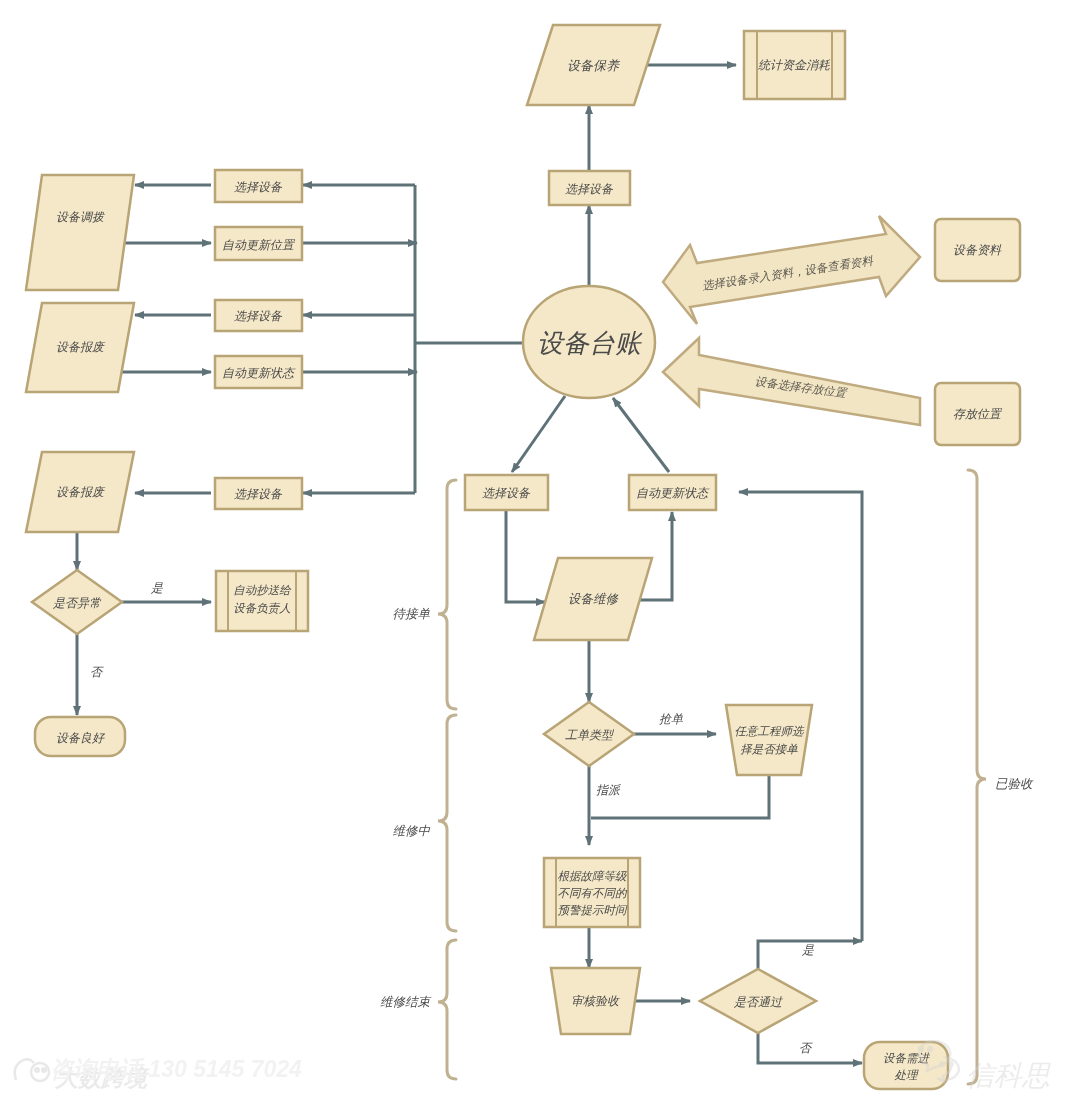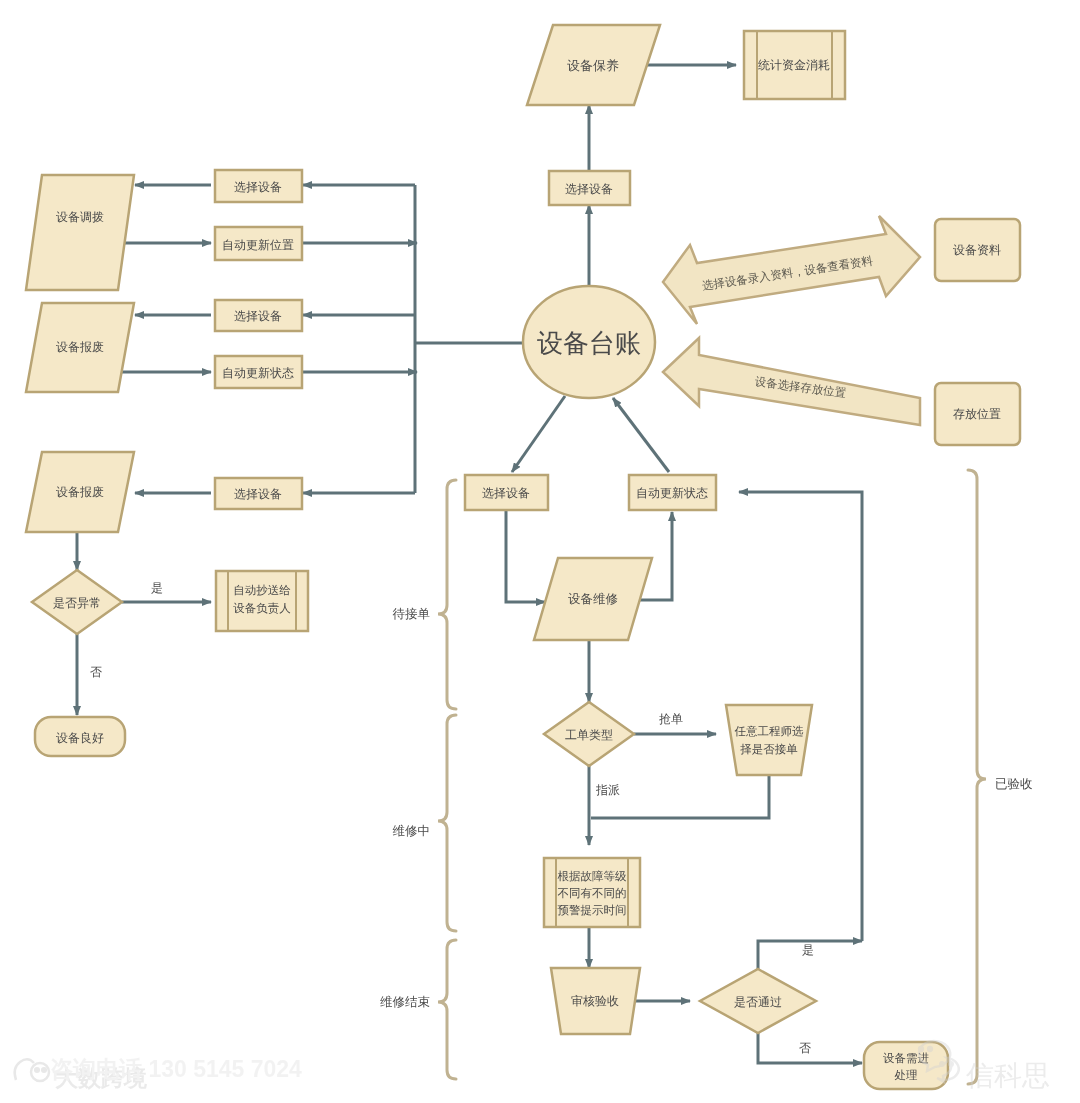--- a/index.html
+++ b/index.html
@@ -1,17 +1,17 @@
 <!DOCTYPE html>
 <html><head>
 <meta charset="utf-8">
 <style>
   html,body{margin:0;padding:0;background:#ffffff;}
   body{width:1080px;height:1103px;font-family:"Liberation Sans","DejaVu Sans",sans-serif;overflow:hidden;position:relative;}
-  #stage{position:absolute;left:0;top:0;width:1080px;height:1103px;}
+  #stage{position:absolute;left:0;top:0;width:1080px;height:1103px;font-style:italic;}
   svg.layer{position:absolute;left:0;top:0;width:1080px;height:1103px;}
 </style>
 </head>
 <body>
 
 <div id="stage">
 
   <svg class="layer" viewBox="0 0 1080 1103">
     <defs>
       <marker id="ah" markerWidth="10" markerHeight="8" refX="9" refY="4" orient="auto" markerUnits="userSpaceOnUse">

